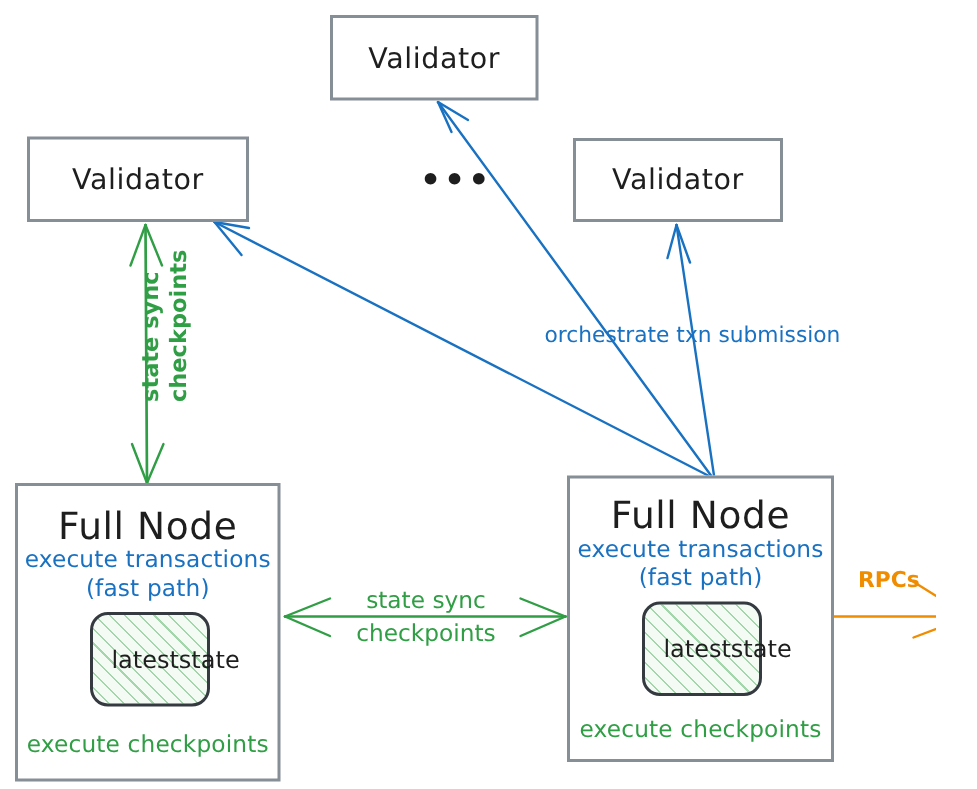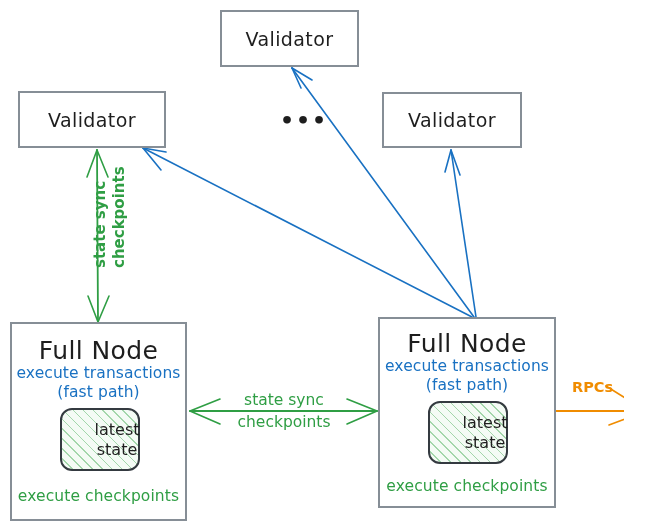--- a/index.html
+++ b/index.html
@@ -78,21 +78,21 @@
     border: 2px solid #343a40;
     border-radius: 12px;
     background-color: #f4fbf5;
     background-image: repeating-linear-gradient(
         45deg,
         rgba(64,170,80,0.45) 0px,
         rgba(64,170,80,0.45) 1px,
         rgba(255,255,255,0) 1px,
         rgba(255,255,255,0) 7px);
     display: flex;
-    flex-direction: column;
+    flex-direction: row;
     align-items: center;
     justify-content: center;
     color: #1e1e1e;
     font-size: 16px;
     line-height: 20px;
     padding-left: 34px;
   }
   .latest-state span { display: block; text-align: center; }
   .ellipsis {
     position: absolute;
@@ -201,20 +201,21 @@
     <div class="blue-text" style="top:57px;">(fast path)</div>
 
     <div class="latest-state" style="left:48px; top:82px; width:80px; height:63px;">
       <span>latest</span>
       <span>state</span>
     </div>
 
     <div class="green-text" style="top:158px;">execute checkpoints</div>
   </div>
 
+  <div class="edge-label label-blue" style="left:363px; top:216px;">orchestrate txn submission</div>
 
   <div class="vlabel" style="left:91px; top:268px;">state sync</div>
   <div class="vlabel" style="left:110px; top:268px;">checkpoints</div>
 
   <div class="edge-label label-green" style="left:232px; top:392px; width:104px; text-align:center;">state sync</div>
   <div class="edge-label label-green" style="left:228px; top:414px; width:112px; text-align:center;">checkpoints</div>
 
   <div class="edge-label label-orange" style="left:572px; top:379px;">RPCs</div>
 
 </div>

